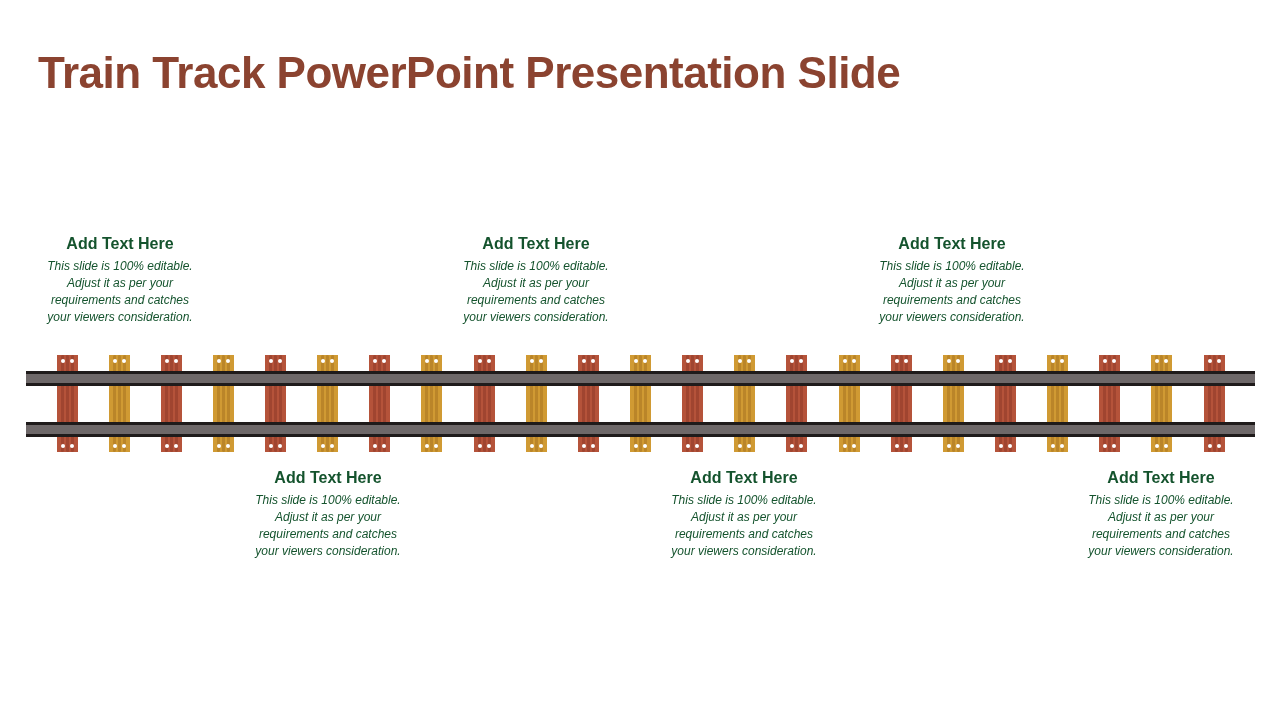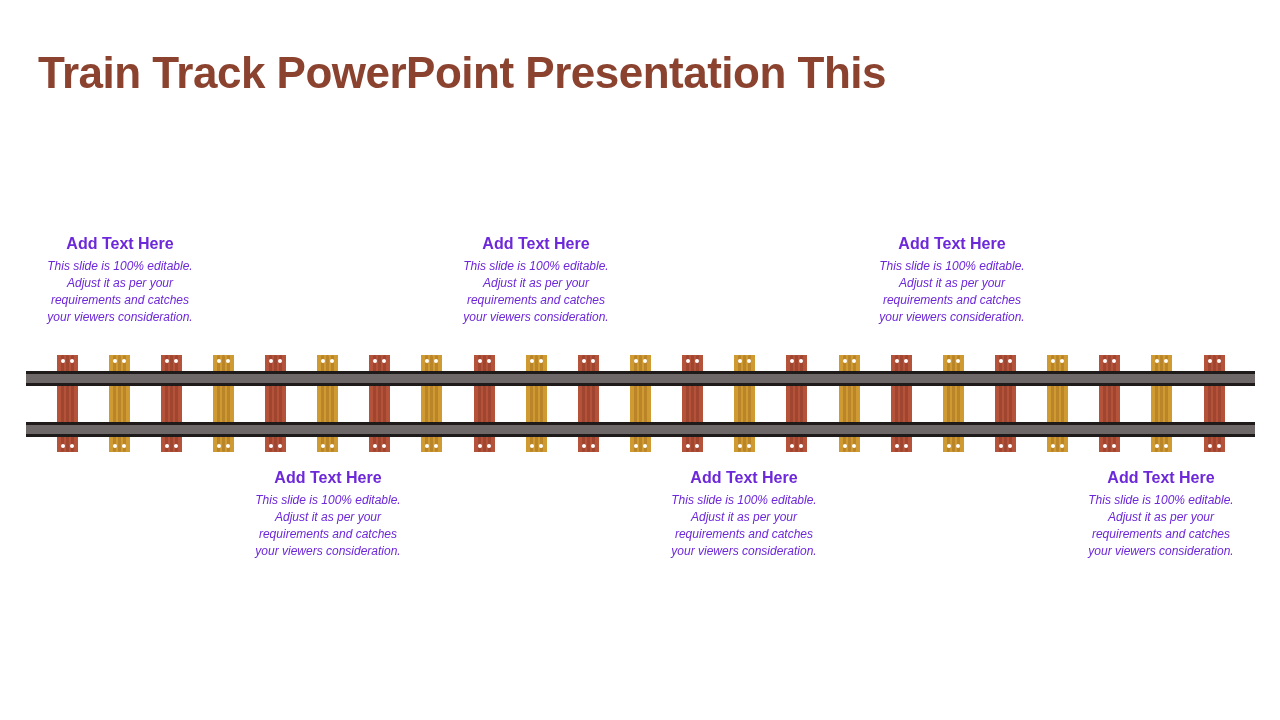--- a/index.html
+++ b/index.html
@@ -3,28 +3,28 @@
 <meta charset="utf-8">
 <style>
   html, body { margin: 0; padding: 0; }
   body { width: 1280px; height: 720px; background: #ffffff; position: relative; overflow: hidden; font-family: "Liberation Sans", sans-serif; }
   .title { position: absolute; left: 38px; top: 48px; font-size: 44px; font-weight: bold; color: #8B4330; letter-spacing: -0.5px; white-space: nowrap; }
   .track { position: absolute; left: 0; top: 0; width: 1280px; height: 720px; }
   .tie { position: absolute; top: 355px; width: 21px; height: 97px; }
   .tie .grain { position: absolute; top: 0; bottom: 0; width: 3px; border-radius: 2px; opacity: 0.55; }
   .tie .bolt { position: absolute; width: 4px; height: 4px; border-radius: 50%; background: #ffffff; }
   .rail { position: absolute; left: 26px; width: 1229px; height: 9px; background: #6E6869; border-top: 3px solid #1f1b1b; border-bottom: 3px solid #1f1b1b; }
-  .block { position: absolute; width: 180px; text-align: center; color: #6d28d9; }
+  .block { position: absolute; width: 180px; text-align: center; color: #14532d; }
   .block .heading { font-size: 16px; font-weight: bold; margin-bottom: 5px; }
   .block .body { font-size: 12px; font-style: italic; line-height: 17px; padding: 0 8px; }
 </style>
 </head>
 <body>
 
-<div class="title" style="color: rgb(139, 67, 48);">Train Track PowerPoint Presentation This</div>
+<div class="title" style="color: rgb(139, 67, 48);">Train Track PowerPoint Presentation Slide</div>
 
 <div class="track" id="track">
   <div class="tie" style="left: 57px; background: rgb(181, 83, 58);">
       <div class="grain" style="left: 4px; background: rgb(142, 59, 40); transform: skewY(-8deg);"></div>
       <div class="grain" style="left: 9px; background: rgb(142, 59, 40); transform: skewY(8deg);"></div>
       <div class="grain" style="left: 14px; background: rgb(142, 59, 40); transform: skewY(-8deg);"></div>
       <div class="bolt" style="left: 4px; top: 4px;"></div>
       <div class="bolt" style="left: 13px; top: 4px;"></div>
       <div class="bolt" style="left: 4px; top: 89px;"></div>
       <div class="bolt" style="left: 13px; top: 89px;"></div>

